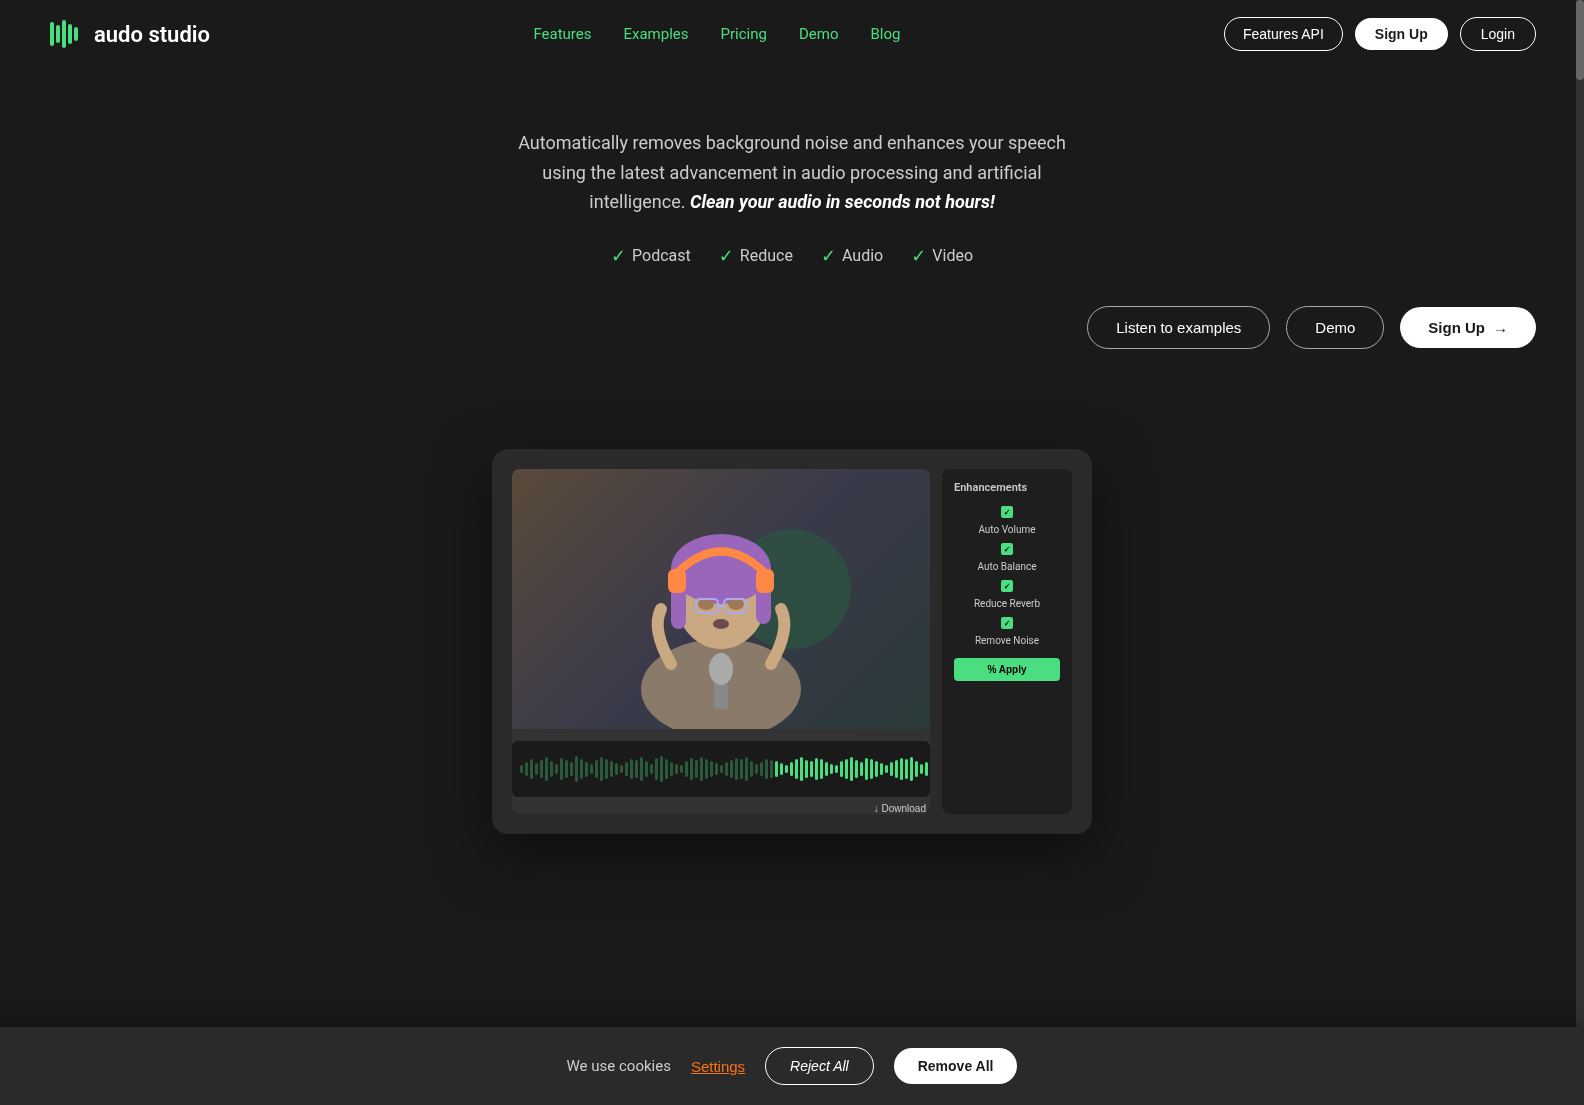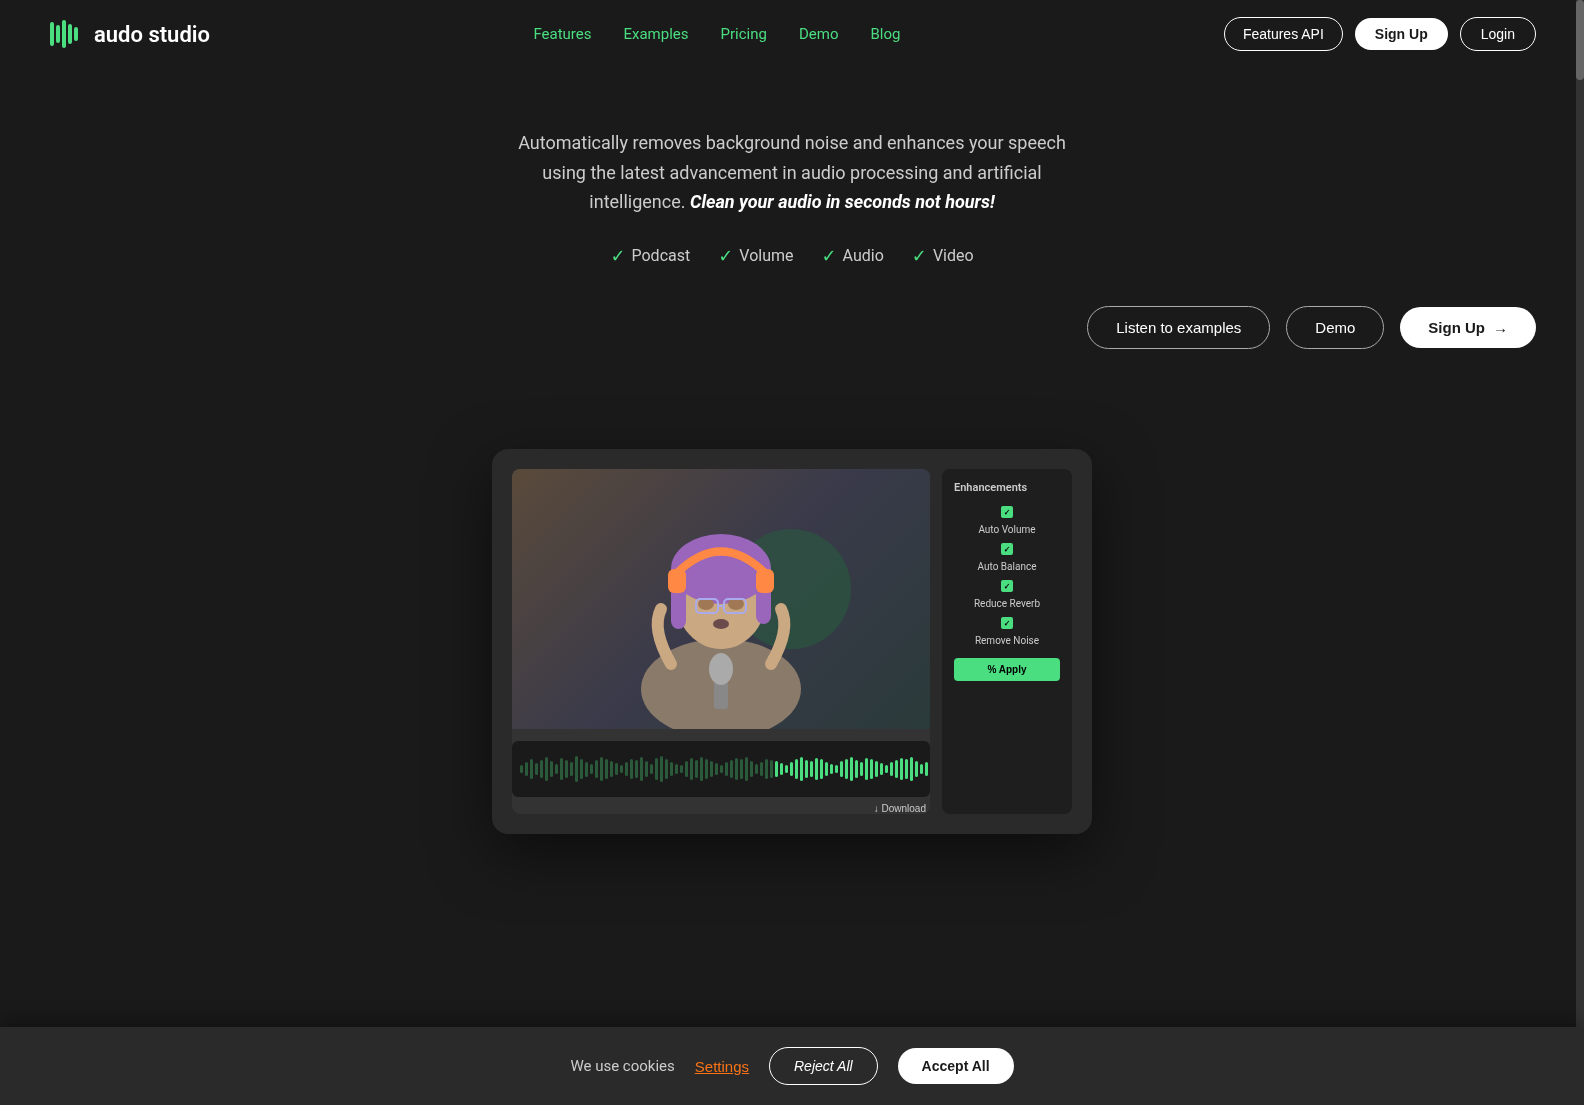--- a/index.html
+++ b/index.html
@@ -443,21 +443,21 @@
     <strong>Clean your audio in seconds not hours!</strong>
   </p>
 
   <div class="hero-badges">
     <div class="hero-badge">
       <span class="check-icon">✓</span>
       <span>Podcast</span>
     </div>
     <div class="hero-badge">
       <span class="check-icon">✓</span>
-      <span>Volume</span>
+      <span>Reduce</span>
     </div>
     <div class="hero-badge">
       <span class="check-icon">✓</span>
       <span>Audio</span>
     </div>
     <div class="hero-badge">
       <span class="check-icon">✓</span>
       <span>Video</span>
     </div>
   </div>
@@ -628,14 +628,14 @@
         <button class="apply-btn">% Apply</button>
       </div>
     </div>
   </div>
 </div>
 
 <div class="cookie-banner">
   <span class="cookie-text">We use cookies</span>
   <button class="cookie-settings">Settings</button>
   <button class="btn-reject">Reject All</button>
-  <button class="btn-accept">Accept All</button>
+  <button class="btn-accept">Remove All</button>
 </div>
 
 </body></html>

